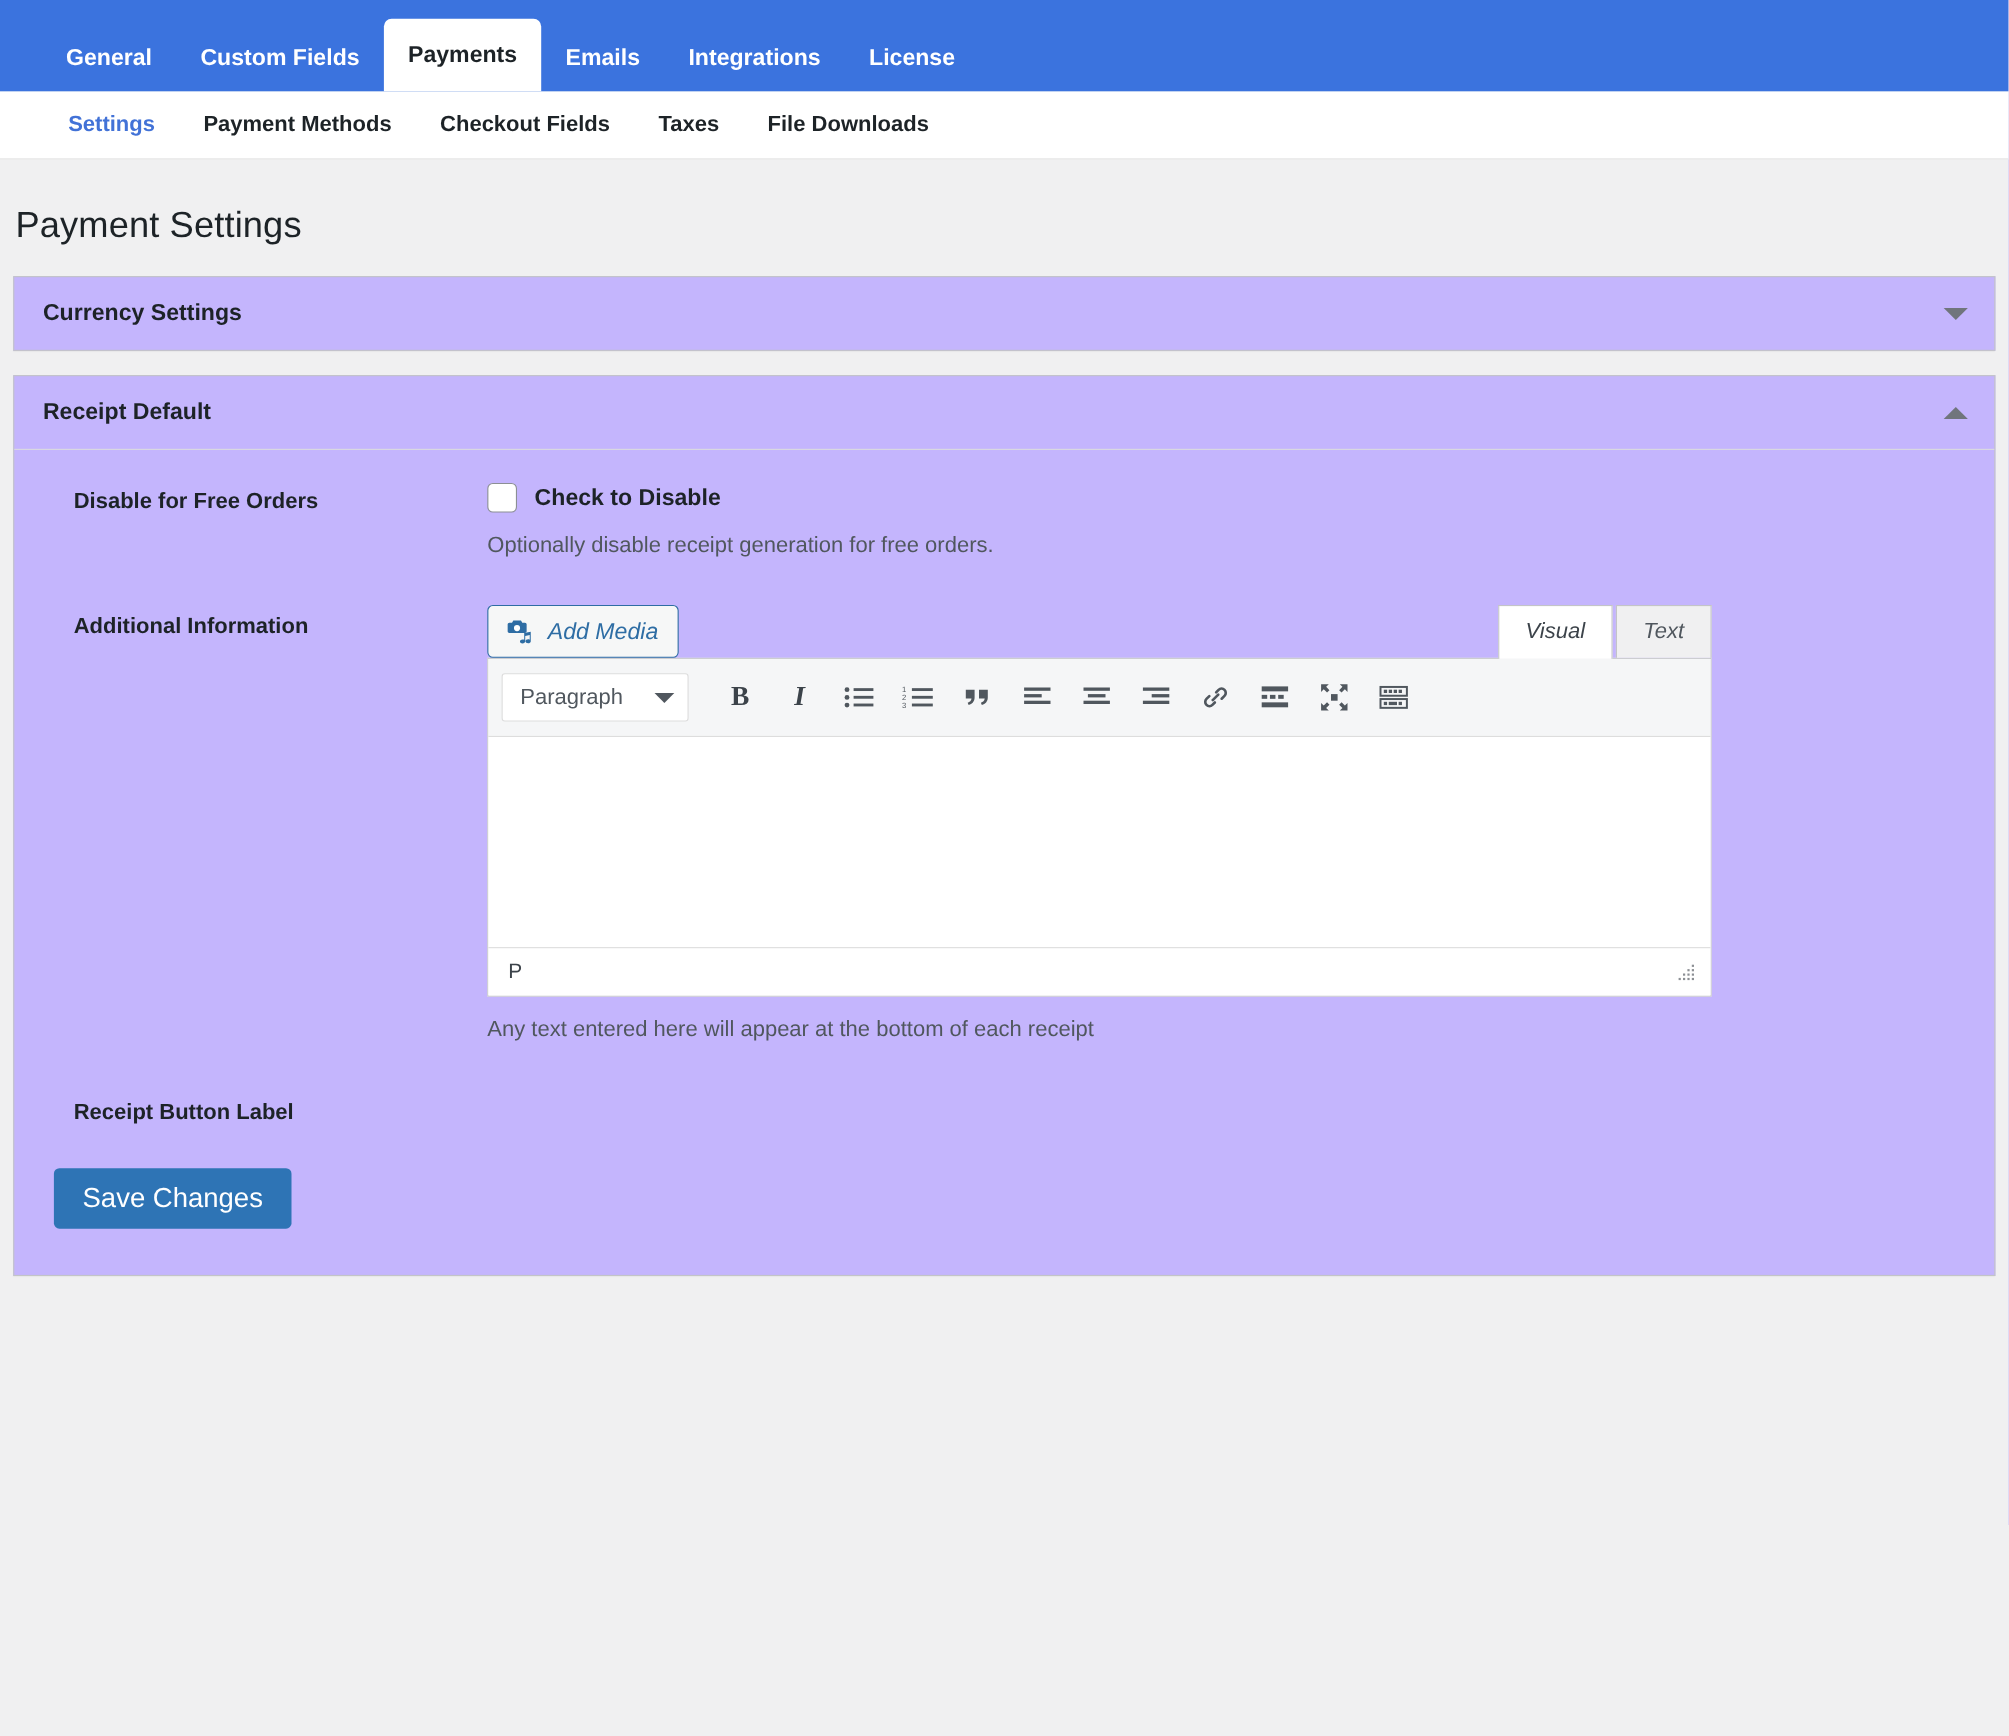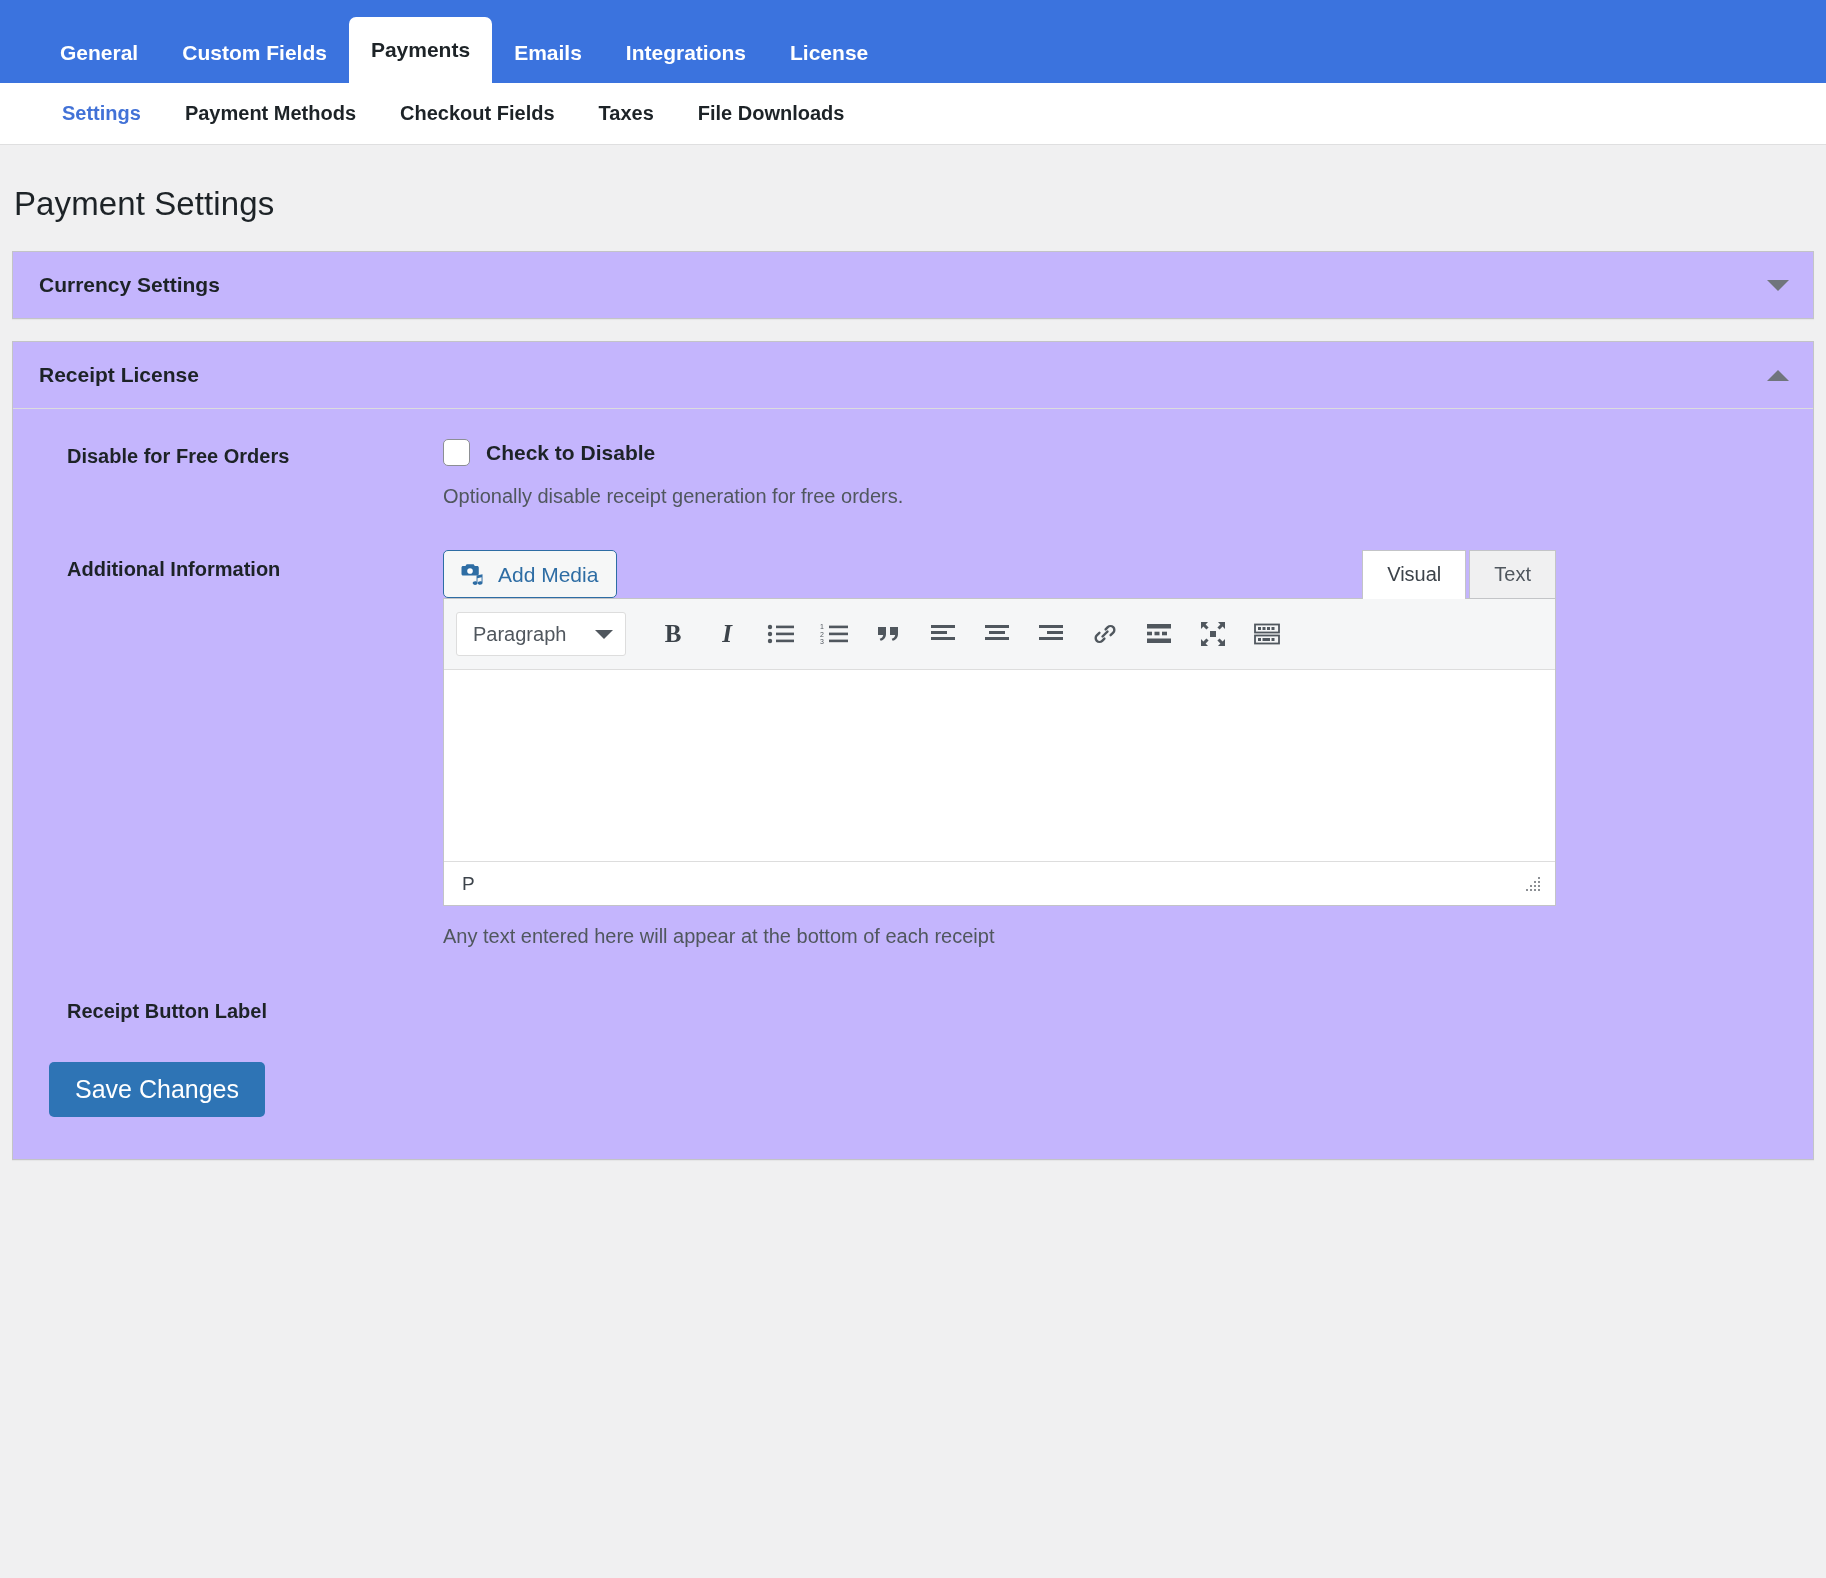--- a/index.html
+++ b/index.html
@@ -146,20 +146,21 @@
   }
   .txtinput::placeholder{ color:#8c8f94; }
 
   
   .editor-wrap{ width:1113px; position:relative; }
   .editor-top{
     display:flex;
     align-items:flex-end;
     justify-content:space-between;
     height:56px;
+    font-style:italic;
   }
   .add-media{
     display:inline-flex;
     align-items:center;
     gap:12px;
     border:1px solid #2e6da4;
     background:#f6f7f7;
     border-radius:5px;
     padding:9px 18px 9px 14px;
     color:#2e6da4;
@@ -285,21 +286,21 @@
 
   <div class="panel">
     <div class="panel-head">
       <span class="panel-head-title">Currency Settings</span>
       <span class="tri down"></span>
     </div>
   </div>
 
   <div class="panel">
     <div class="panel-head">
-      <span class="panel-head-title">Receipt License</span>
+      <span class="panel-head-title">Receipt Default</span>
       <span class="tri up"></span>
     </div>
 
     <div class="panel-body">
 
       <div class="frow">
         <div class="frow-label">Disable for Free Orders</div>
         <div class="frow-field">
           <div class="cb-line">
             <span class="checkbox"></span>

